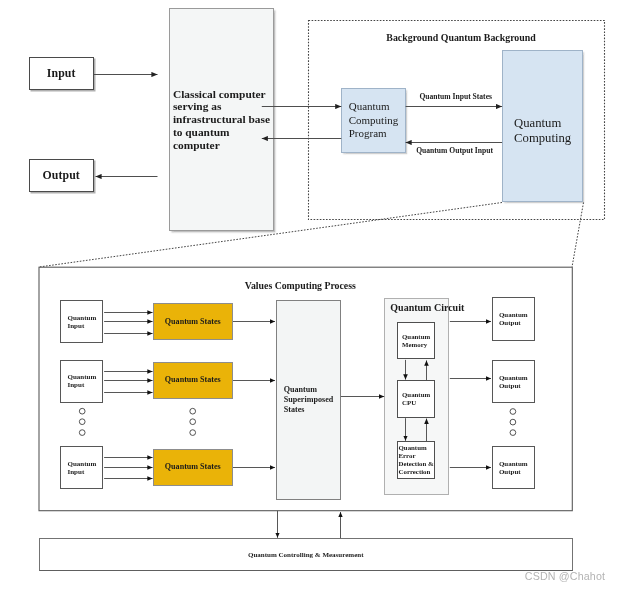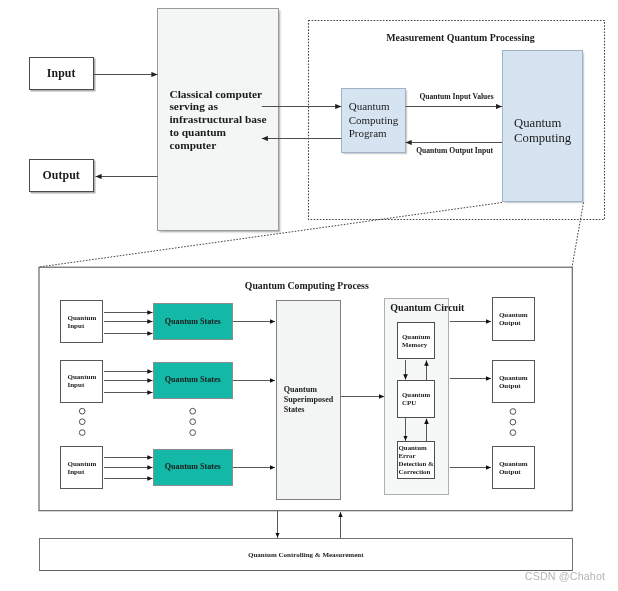--- a/index.html
+++ b/index.html
@@ -19,21 +19,21 @@
 
   .blue{border:1px solid #9fb3c8;background:#d6e4f2;box-shadow:1.6px 1.6px 1.4px rgba(150,150,150,0.45);}
   .blue .t{font-size:11px;line-height:13.4px;}
   .blue.big .t{font-size:12.7px;line-height:15.3px;}
 
   .sect-title{position:absolute;font-weight:bold;font-size:9.9px;white-space:nowrap;}
 
   
   .qin{border:0.9px solid #575757;background:#fff;}
   .qin .t{font-weight:bold;font-size:7.0px;line-height:7.9px;padding-top:2px;}
-  .qstates{border:0.9px solid #8d8d8d;background:#14b8a6;}
+  .qstates{border:0.9px solid #8d8d8d;background:#eab308;}
   .qstates .t{font-weight:bold;font-size:8.1px;}
   .qsup{border:0.9px solid #808080;background:#f3f5f5;}
   .qsup .t{font-weight:bold;font-size:8.1px;line-height:9.8px;}
   .qcirc{border:0.9px solid #b0b0b0;background:#f6f7f7;}
   .qsub{border:0.9px solid #4f4f4f;background:#fff;}
   .qsub .t{font-weight:bold;font-size:6.85px;line-height:7.85px;}
   .qout{border:0.9px solid #575757;background:#fff;}
   .qout .t{font-weight:bold;font-size:7.0px;line-height:7.9px;padding-top:3px;}
   .ctrlbar{border:1px solid #737373;border-bottom-color:#5e5e5e;background:#fff;}
   .ctrlbar .t{font-weight:bold;font-size:7.0px;}
@@ -109,45 +109,45 @@
   </svg>
 
   <div class="node io-box" style="left:28.6px;top:57.4px;width:65.2px;height:32.8px;">
     <span class="t">Input</span>
   </div>
 
   <div class="node io-box" style="left:28.6px;top:159.4px;width:65.2px;height:32.8px;">
     <span class="t">Output</span>
   </div>
 
-  <div class="node classical" style="left:157px;top:8px;width:122px;height:223px;">
+  <div class="node classical" style="left:169px;top:8px;width:105px;height:223px;">
     <span class="t">Classical computer
 serving as
 infrastructural base
 to quantum
 computer</span>
   </div>
 
-  <div class="sect-title" style="left:386.3px;top:32px;">Measurement Quantum Processing</div>
+  <div class="sect-title" style="left:386.3px;top:32px;">Background Quantum Background</div>
 
   <div class="node blue" style="left:341.3px;top:87.5px;width:64.3px;height:65.7px;">
     <span class="t">Quantum
 Computing
 Program</span>
   </div>
 
   <div class="node blue big" style="left:502.1px;top:50.3px;width:81.1px;height:152px;padding-top:9px;">
     <span class="t">Quantum
 Computing</span>
   </div>
 
-  <div class="arrow-lbl" style="left:419.4px;top:91.5px;">Quantum Input Values</div>
+  <div class="arrow-lbl" style="left:419.4px;top:91.5px;">Quantum Input States</div>
   <div class="arrow-lbl" style="left:416.2px;top:145.5px;">Quantum Output Input</div>
 
-  <div class="proc-title" style="left:244.8px;top:279.6px;">Quantum Computing Process</div>
+  <div class="proc-title" style="left:244.8px;top:279.6px;">Values Computing Process</div>
 
   <div class="circ-title" style="left:390.3px;top:302.4px;">Quantum Circuit</div>
 
   <div class="node ctrlbar" style="left:39px;top:538.2px;width:533.5px;height:32.9px;">
     <span class="t">Quantum Controlling &amp; Measurement</span>
   </div>
 
   <div class="wm" style="left:524.8px;top:569.8px;">CSDN @Chahot</div>
 
   <div class="node qin" style="left:60.3px;top:300px;width:43.2px;height:43.4px;">

